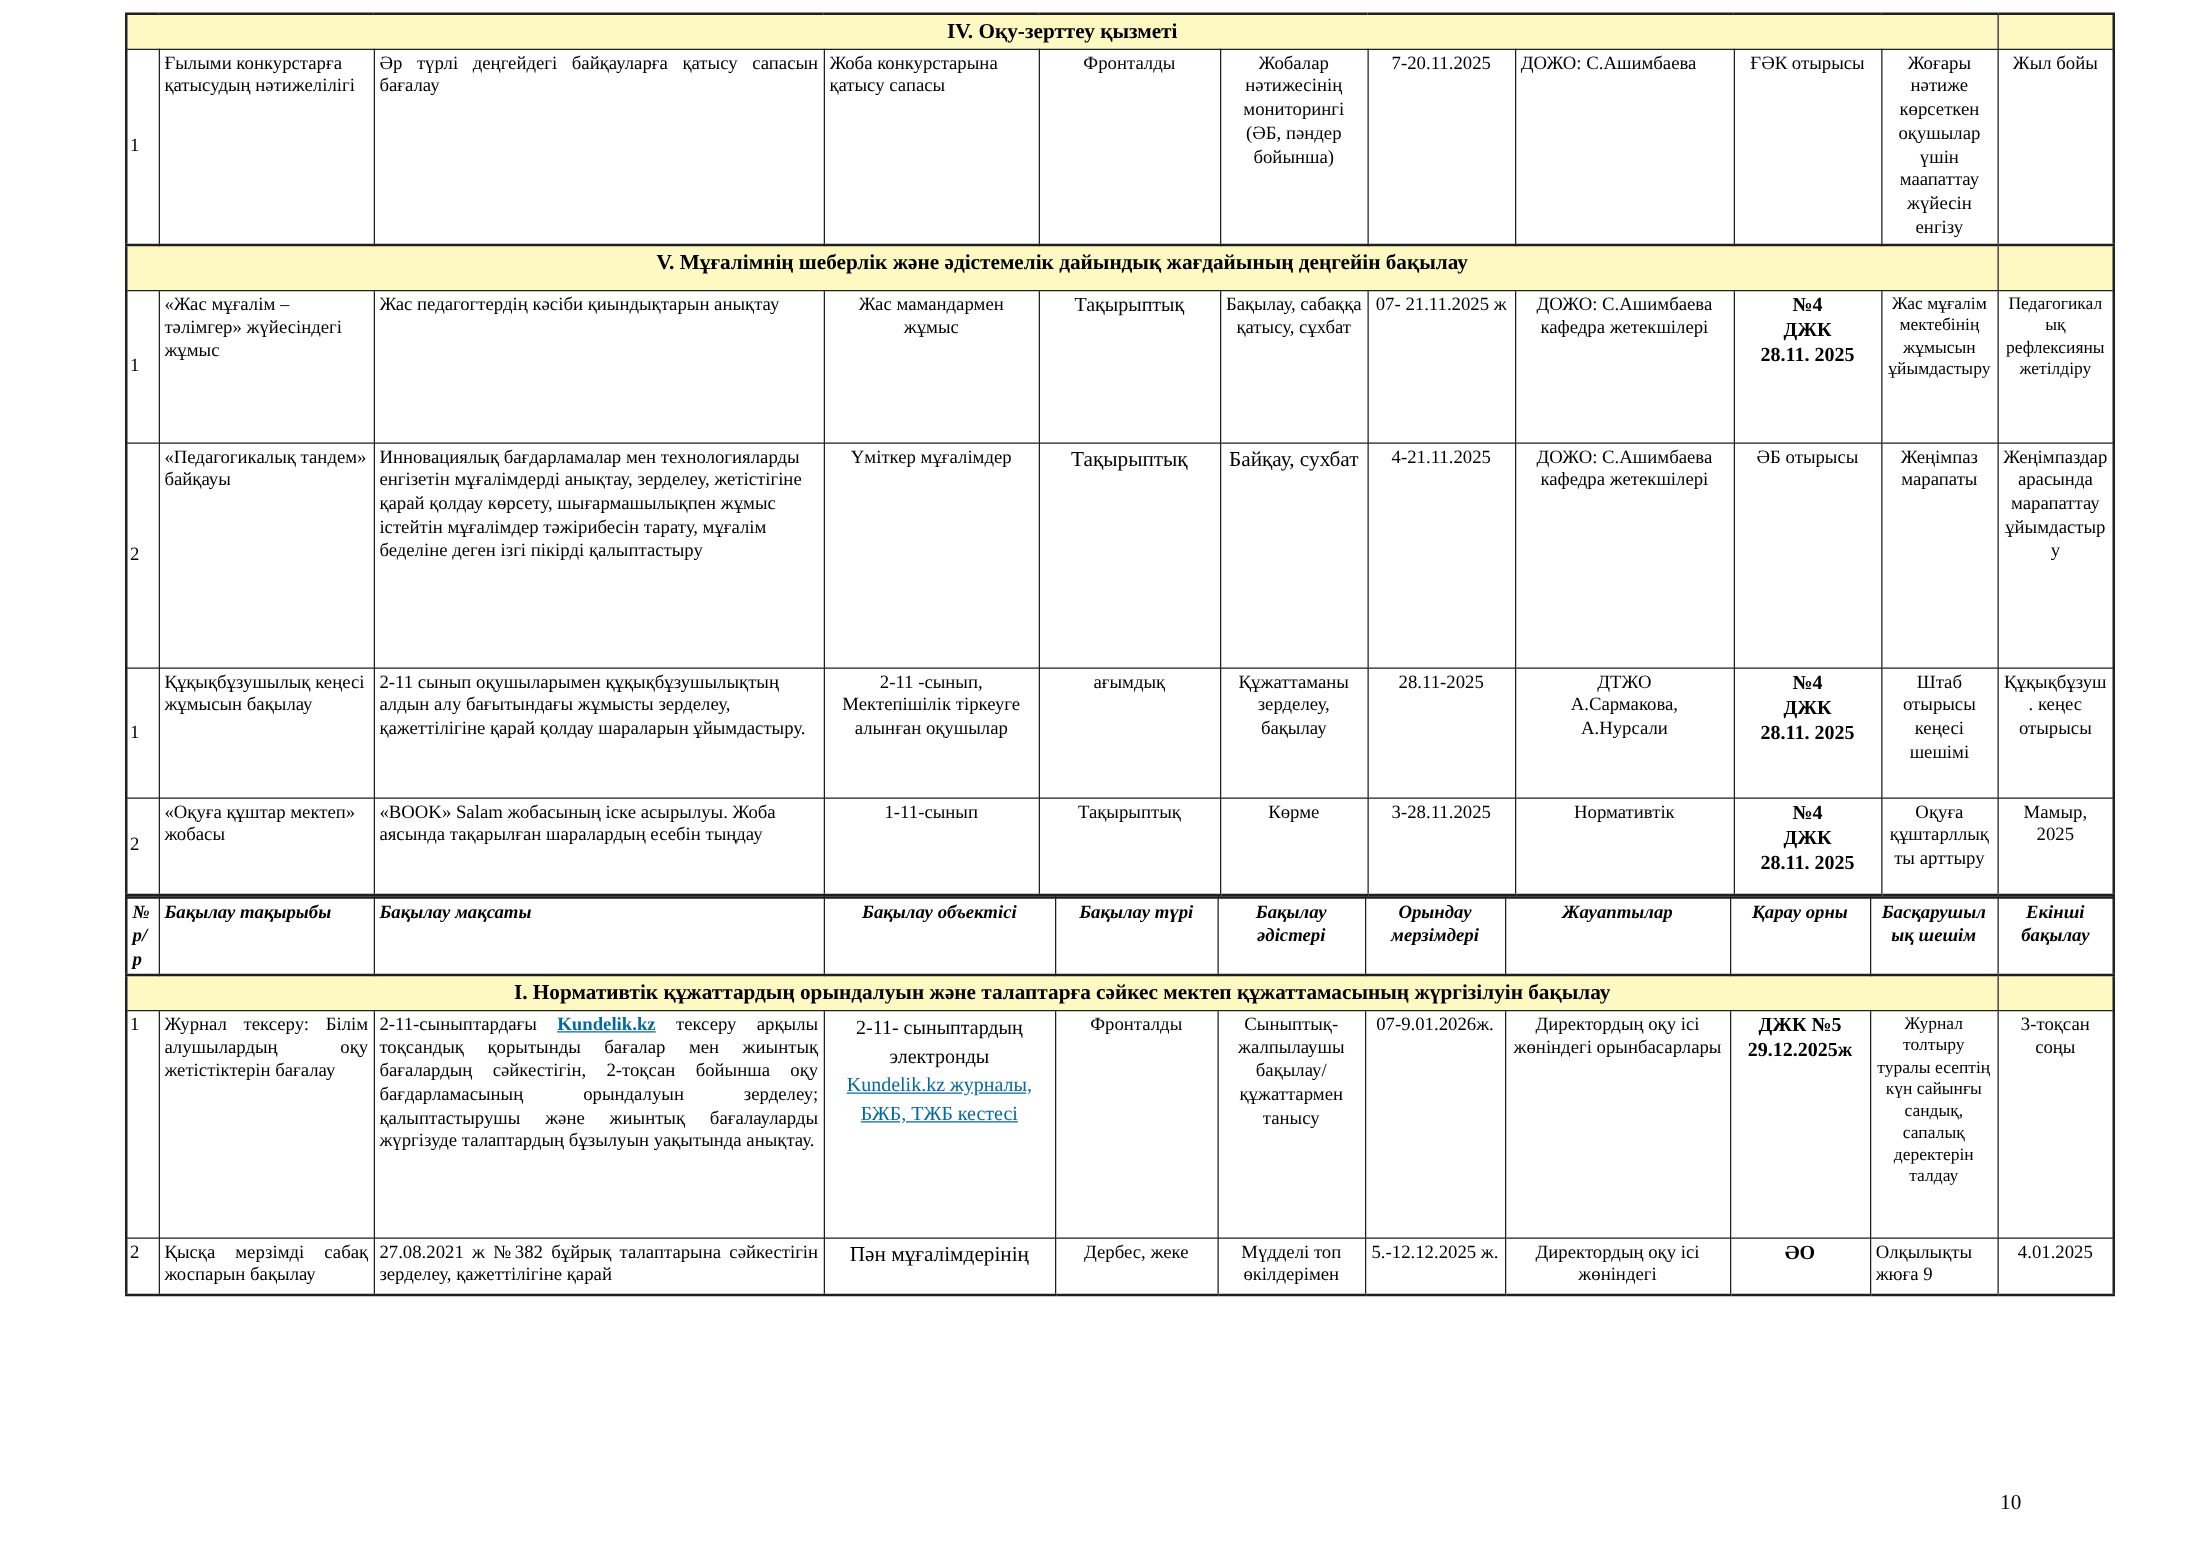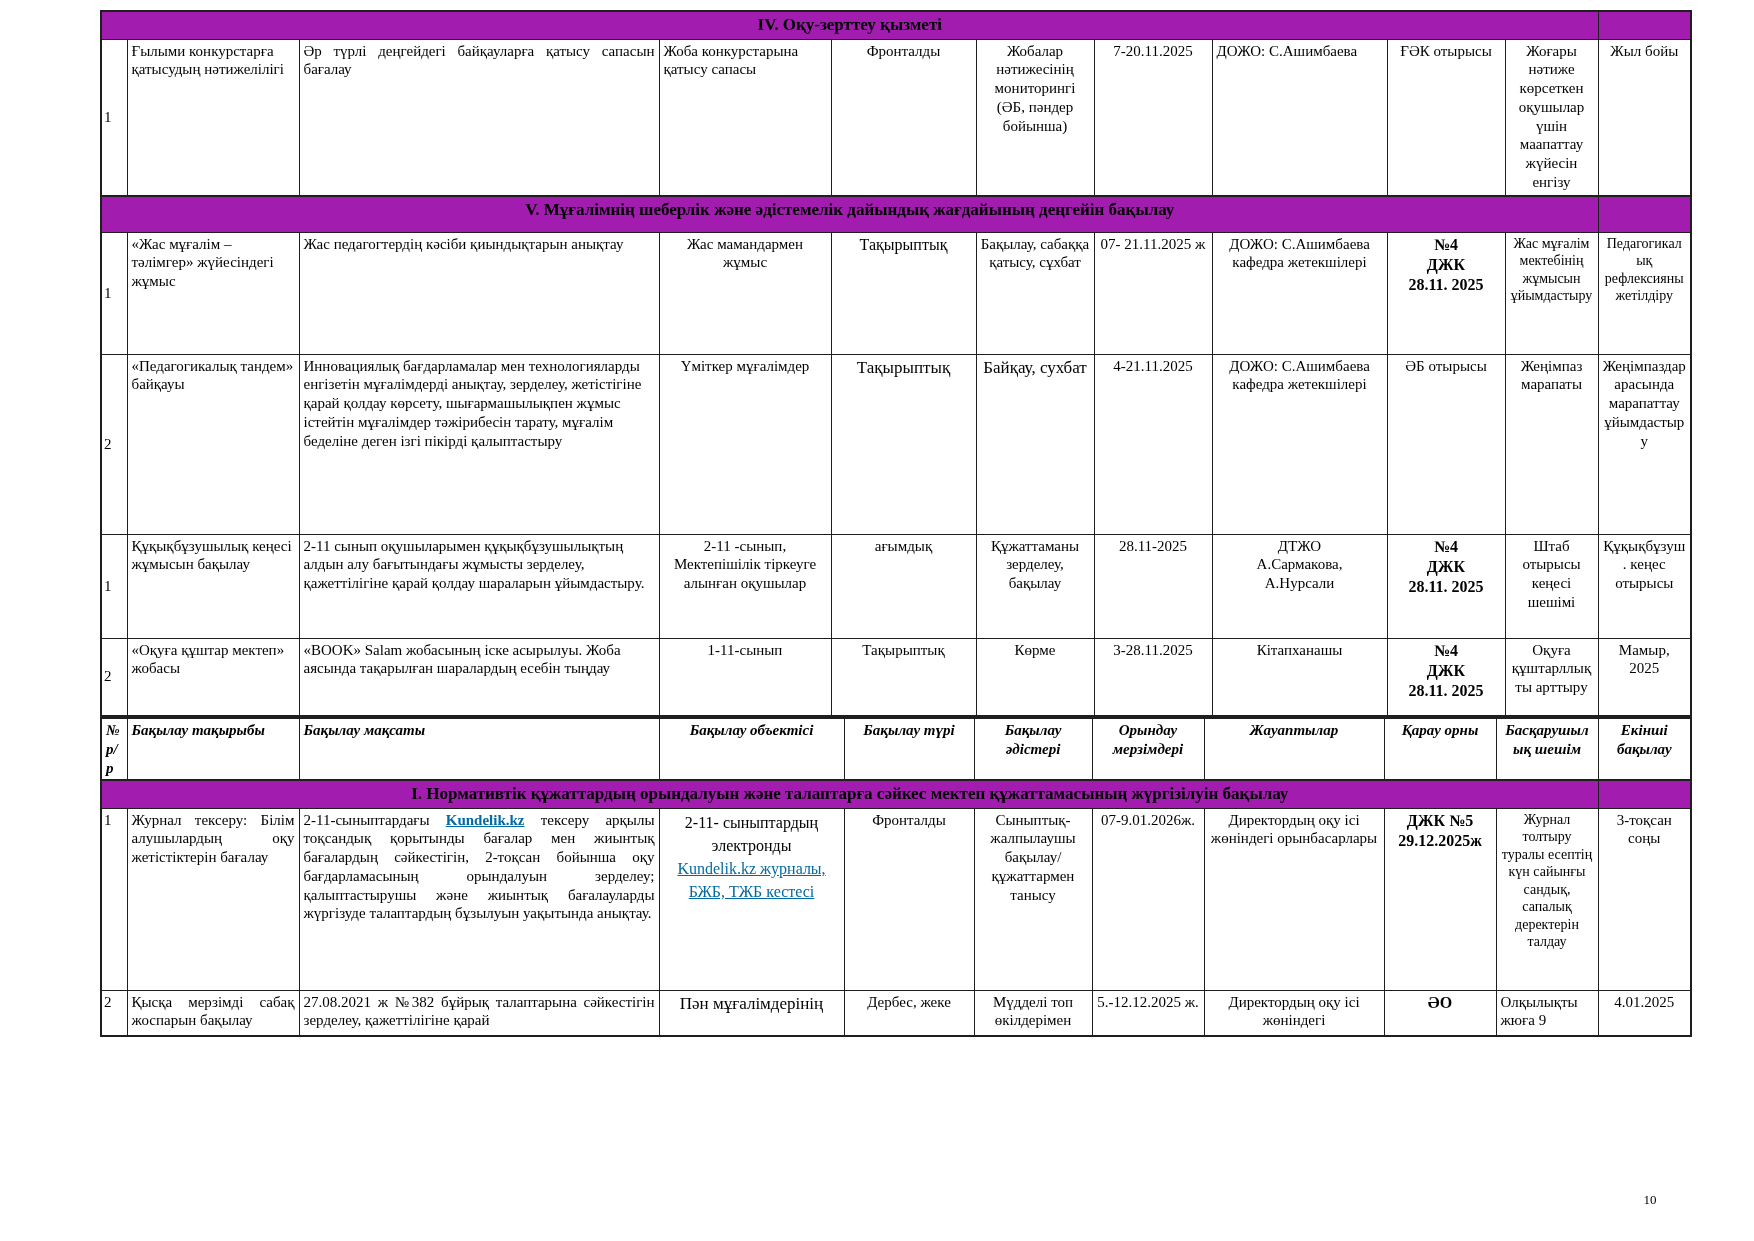--- a/index.html
+++ b/index.html
@@ -8,40 +8,40 @@
     font-family:"Liberation Serif", serif;color:#000;
   }
   .sheet{position:absolute;left:100px;top:10px;width:1590px;}
   table{border-collapse:collapse;table-layout:fixed;width:1590px;}
   table.doc{border:2px solid #1f1f1f;}
   td{
     border:1px solid #1f1f1f;vertical-align:top;padding:2px 4px;
     font-size:15px;line-height:1.25;word-wrap:break-word;overflow:hidden;
   }
   tr.banner-row td{
-    background:#a21caf;border-top:2px solid #1f1f1f;
+    background:#fef9c3;border-top:2px solid #1f1f1f;
     font-weight:bold;text-align:center;font-size:17px;padding:3px 4px;line-height:1.2;
   }
   tr.head td{font-weight:bold;font-style:italic;vertical-align:top;}
   .c{text-align:center;}
   .j{text-align:justify;}
   .vm{vertical-align:middle;}
   .b{font-weight:bold;}
   .pre{white-space:pre-line;}
   .sm{font-size:14px;}
   .md{font-size:16px;}
   .lg{font-size:17px;}
   .roomy{line-height:1.45;}
   .num{padding-left:2px;}
   a.link{color:#0369a1;text-decoration:underline;cursor:pointer;}
   a.linkb{font-weight:bold;}
   a.blocklink{display:inline-block;}
   .month-title{text-align:center;font-weight:bold;font-size:20px;margin:16px 0 8px 0;letter-spacing:0.5px;}
   .thick-bottom td{border-bottom:2px solid #1f1f1f;}
-  .page-number{position:absolute;left:1600px;top:1192px;width:100px;text-align:center;font-size:13px;}
+  .page-number{position:absolute;left:1600px;top:1192px;width:100px;text-align:left;font-size:17px;}
 </style>
 </head>
 <body>
 
 <div class="sheet">
 
   <table class="doc">
     <colgroup>
       <col style="width:26px">
         <col style="width:172px">
@@ -132,21 +132,21 @@
       </tr>
 
       <tr class="thick-bottom" style="height:78px">
         <td class="vm num">2</td>
         <td>«Оқуға құштар мектеп» жобасы</td>
         <td>«BOOK» Salam  жобасының іске асырылуы. Жоба аясында тақарылған шаралардың есебін тыңдау</td>
         <td class="c">1-11-сынып</td>
         <td class="c">Тақырыптық</td>
         <td class="c">Көрме</td>
         <td class="c">3-28.11.2025</td>
-        <td class="c">Кітапханашы</td>
+        <td class="c">Нормативтік</td>
         <td class="c b md pre">№4
 ДЖК
 28.11. 2025</td>
         <td class="c">Оқуға құштарллықты арттыру</td>
         <td class="c">Мамыр, 2025</td>
       </tr>
     </tbody>
   </table>
 
 

